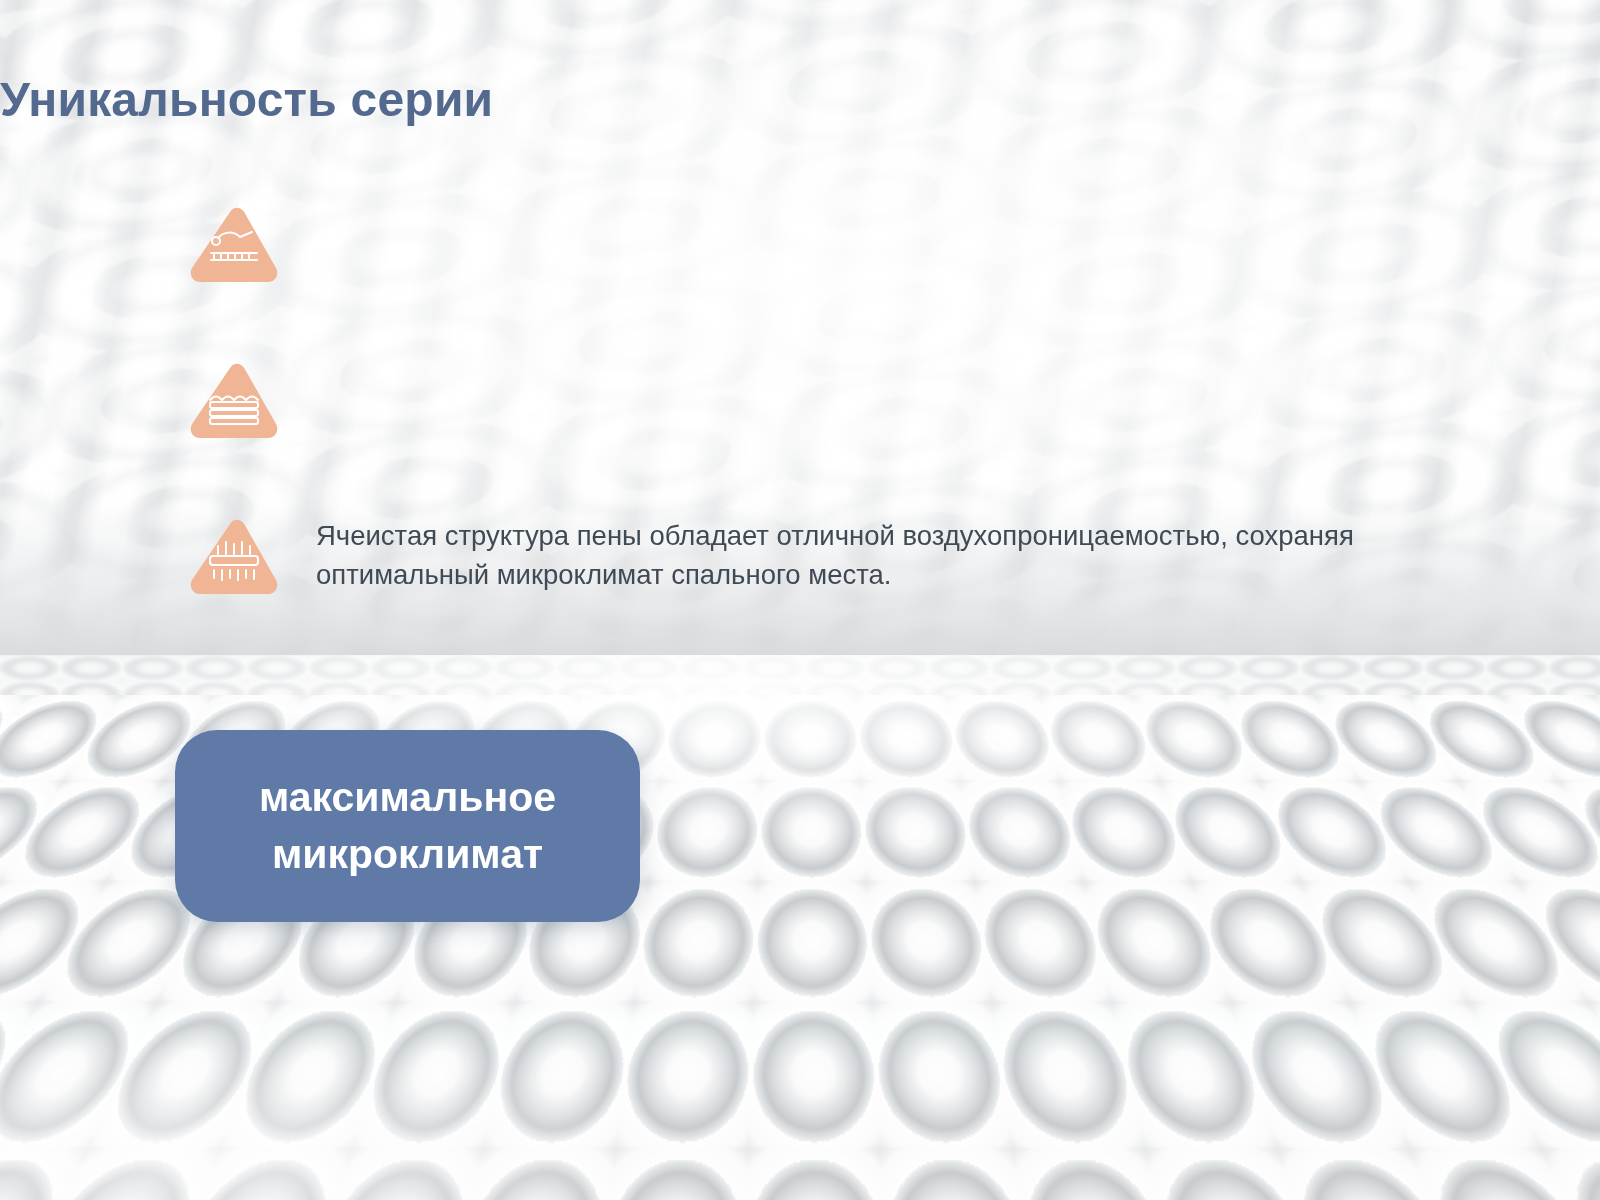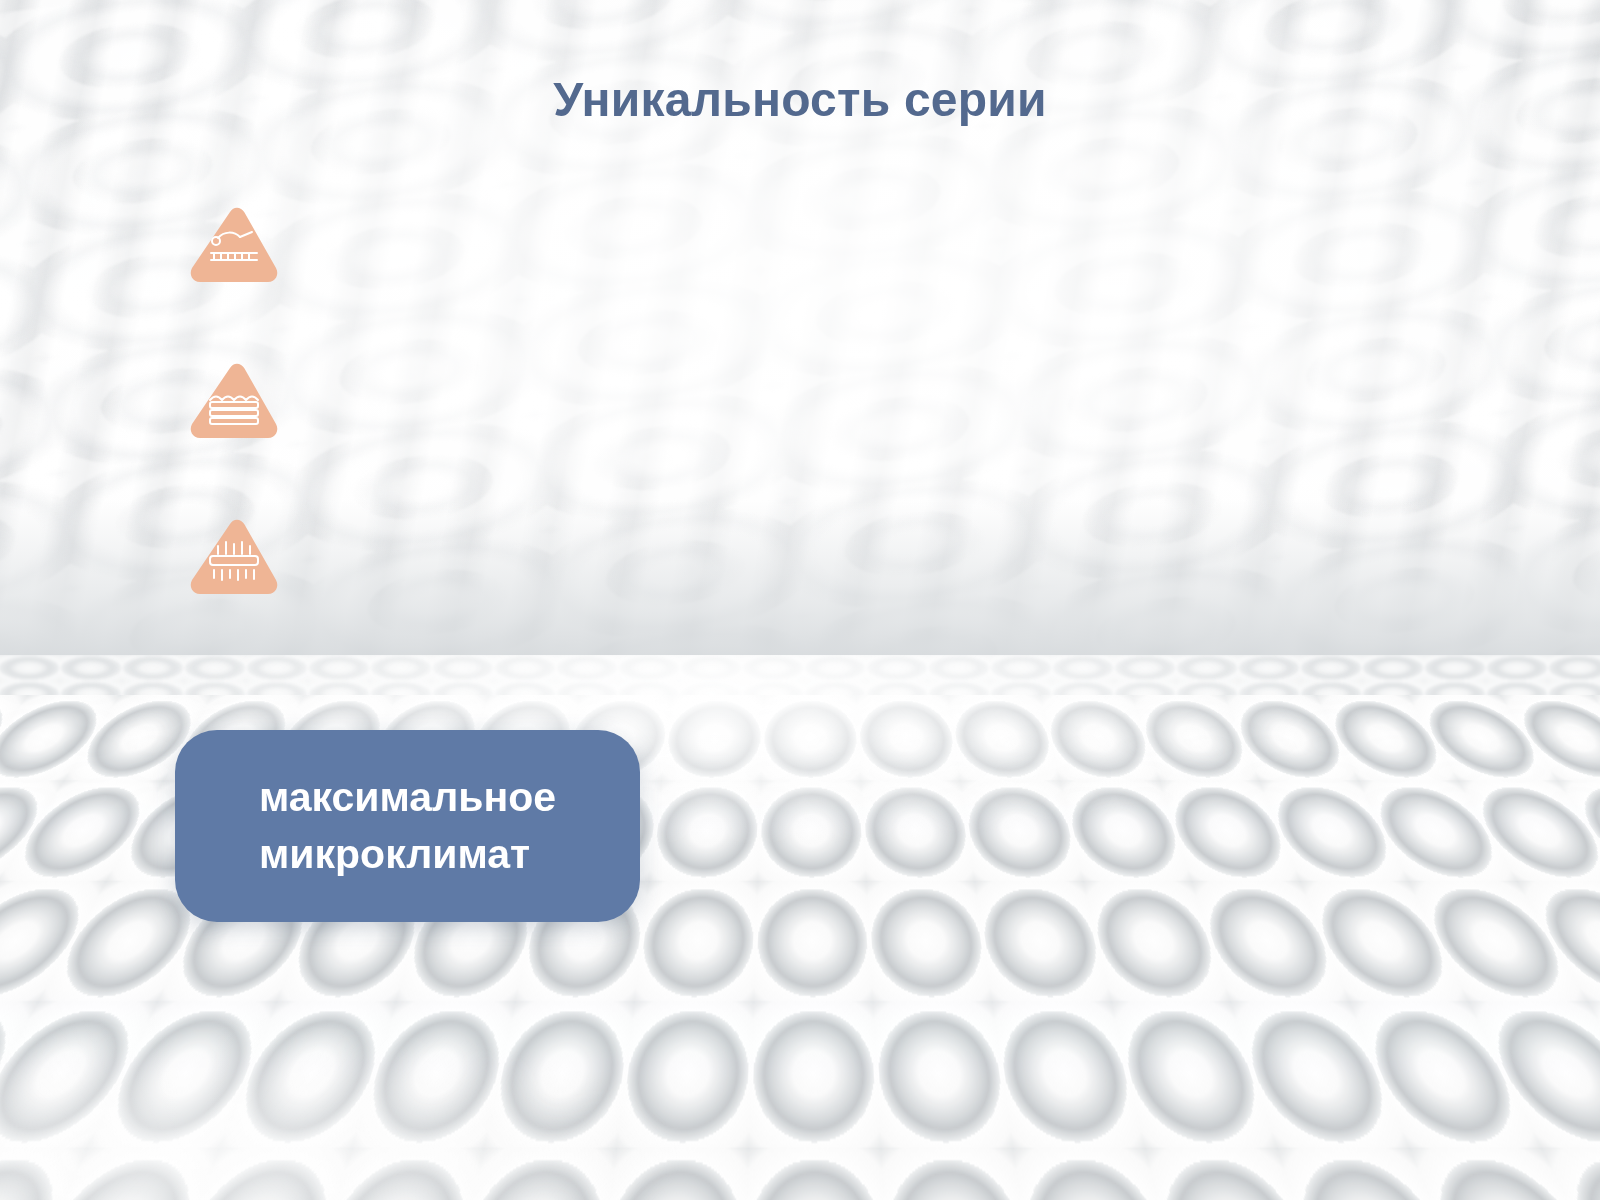--- a/index.html
+++ b/index.html
@@ -123,21 +123,20 @@
       radial-gradient(ellipse 900px 220px at 45% 6%, rgba(255,255,255,0.9) 0%, rgba(255,255,255,0) 72%),
       radial-gradient(ellipse 700px 200px at 12% 92%, rgba(255,255,255,0.55) 0%, rgba(255,255,255,0) 70%);
   }
 
   
   .headline {
     position: absolute;
     left: 0;
     top: 72px;
     width: 1600px;
-    text-align: center;
     font-size: 48px;
     font-weight: bold;
     color: #53698e;
     letter-spacing: 0.2px;
   }
 
   
   .features {
     position: absolute;
     left: 178px;
@@ -172,21 +171,21 @@
     position: absolute;
     left: 175px;
     top: 730px;
     width: 465px;
     height: 192px;
     background: #5f7aa6;
     border-radius: 42px;
     display: flex;
     align-items: center;
     justify-content: center;
-    text-align: left;
+    text-align: center;
     color: #ffffff;
     font-size: 41px;
     font-weight: bold;
     line-height: 1.4;
     box-shadow: 0 6px 22px rgba(60,80,110,0.22);
   }
 </style>
 </head>
 <body>
 
@@ -243,20 +242,21 @@
       <div class="badge">
         <svg width="112" height="112" viewBox="0 0 112 112" aria-hidden="true">
           <path d="M52 16 C55.5 10 63 10.5 66.5 16.5 L98 72 C101.5 78.5 97.5 86 90 86 L22 86 C14.5 86 10.5 78.5 14 72 Z" fill="#efb595"></path>
           <g stroke="#ffffff" stroke-width="2" fill="none" stroke-linecap="round">
             <path d="M40 38 v8 M48 34 v12 M56 36 v10 M64 34 v12 M72 38 v8"></path>
             <rect x="32" y="48" width="48" height="9" rx="3"></rect>
             <path d="M36 62 v8 M44 62 v10 M52 62 v8 M60 62 v10 M68 62 v8 M76 62 v9"></path>
           </g>
         </svg>
       </div>
+      <div class="text">Ячеистая структура пены обладает отличной воздухопроницаемостью, сохраняя оптимальный микроклимат спального места.</div>
     </div>
 
   </div>
 
   <div class="pill">
     <div>
       <div>максимальное</div>
       <div>микроклимат</div>
     </div>
   </div>

